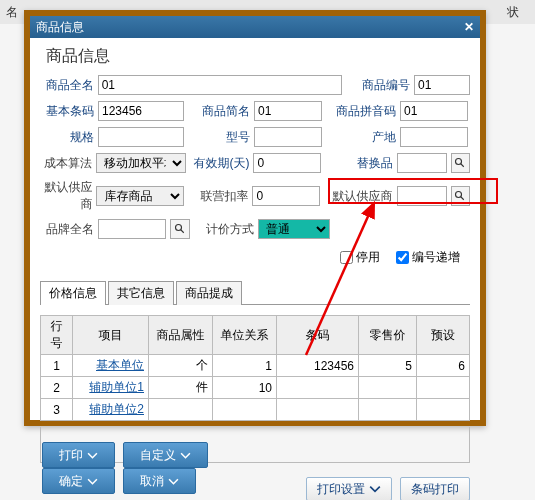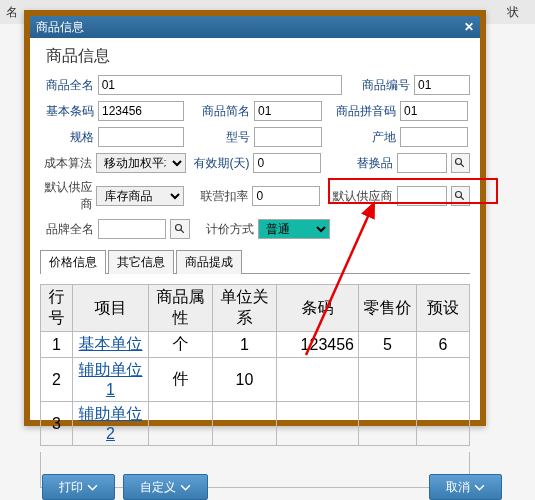--- a/index.html
+++ b/index.html
@@ -18,29 +18,29 @@
   input[type=text], select { height: 20px; border: 1px solid #a9a9a9; font-size: 12px; padding: 0 3px; background: #fff; }
   select { background: #14b8a6; }
   .sel-sunk { background: #f0f0f0; }
   .mag { width: 20px; height: 20px; border: 1px solid #a9a9a9; display: inline-flex; align-items: center; justify-content: center; background: #f4f4f4; cursor: pointer; }
   .mag svg { width: 12px; height: 12px; }
   .checks { display: flex; align-items: center; gap: 16px; margin: 4px 0 4px 300px; }
   .chk { display: flex; align-items: center; gap: 3px; }
   .tabs { display: flex; border-bottom: 1px solid #999; margin-top: 4px; }
   .tab { padding: 3px 8px; border: 1px solid #999; border-bottom: none; margin-right: 2px; background: #f4f4f4; font-size: 12px; position: relative; top: 1px; cursor: pointer; }
   .tab.active { background: #fff; font-family: Liberation Serif, serif; }
-  table.grid { width: 100%; border-collapse: collapse; margin-top: 4px; font-size: 16px; }
-  table.grid th, table.grid td { border: 1px solid #bbb; padding: 2px 4px; height: 18px; text-align: center; }
+  table.grid { width: 100%; border-collapse: collapse; margin-top: 4px; font-size: 12px; }
+  table.grid th, table.grid td { border: 1px solid #bbb; padding: 2px 4px; height: 18px; text-align: right; }
   table.grid th { background: #eee; font-weight: normal; text-align: center; }
   .link { color: #1456a0; text-decoration: underline; cursor: pointer; }
   .grid-space { height: 36px; border: 1px solid #bbb; border-top: none; }
   .bottom-actions { display: flex; justify-content: flex-end; gap: 8px; margin-top: 8px; }
   .btn-white { background: linear-gradient(#fff,#e8e8e8); border: 1px solid #9bb8d3; height: 24px; padding: 0 10px; display: inline-flex; align-items: center; gap: 4px; cursor: pointer; font-size: 12px; color: #17447f; border-radius: 2px; }
   .btn-white svg { width: 12px; height: 12px; }
-  .footer { position: absolute; bottom: 0; left: 42px; width: 460px; display: flex; justify-content: space-between; }
+  .footer { position: absolute; bottom: 6px; left: 42px; width: 460px; display: flex; justify-content: space-between; flex-direction: column; }
   .footer-group { display: flex; gap: 8px; }
   .btn-blue { background: linear-gradient(#5e9fd4,#3a7bb0); border: 1px solid #2a6aa0; color: #fff; height: 26px; padding: 0 16px; display: inline-flex; align-items: center; gap: 4px; cursor: pointer; font-size: 12px; border-radius: 2px; }
   .btn-blue svg { width: 11px; height: 11px; fill: #fff; }
   .red-box { position: absolute; border: 2px solid #e60000; pointer-events: none; }
   .arrow { position: absolute; pointer-events: none; }
 </style>
 </head>
 <body>
 
 <div class="bg-header">
@@ -118,20 +118,30 @@
         <span class="mag">
             <svg viewBox="0 0 16 16">
               <circle cx="6" cy="6" r="4" fill="none" stroke="#333" stroke-width="1.5"></circle>
               <line x1="9" y1="9" x2="13" y2="13" stroke="#333" stroke-width="1.5"></line>
             </svg>
           </span>
         <span class="lbl lbl-dark" style="width:60px">计价方式</span>
         <select style="width:72px"><option>普通</option></select>
       </div>
 
+      <div class="checks">
+        <label class="chk">
+            <input type="checkbox" style="">
+            <span>停用</span>
+          </label>
+        <label class="chk">
+            <input type="checkbox" checked="" style="">
+            <span>编号递增</span>
+          </label>
+      </div>
 
       <div class="tabs">
         <div class="tab active">价格信息</div>
         <div class="tab">其它信息</div>
         <div class="tab">商品提成</div>
       </div>
 
       <table class="grid">
         <thead>
             <tr>
@@ -201,20 +211,26 @@
     </button>
     <button class="btn-blue">
       <span>自定义</span>
       <svg viewBox="0 0 10 10">
           <path d="M1 3 L5 7 L9 3" fill="none" stroke="#fff" stroke-width="1.4"></path>
         </svg>
     </button>
   </div>
   <div class="footer-group">
     <button class="btn-blue">
+      <span>确定</span>
+      <svg viewBox="0 0 10 10">
+          <path d="M1 3 L5 7 L9 3" fill="none" stroke="#fff" stroke-width="1.4"></path>
+        </svg>
+    </button>
+    <button class="btn-blue">
       <span>取消</span>
       <svg viewBox="0 0 10 10">
           <path d="M1 3 L5 7 L9 3" fill="none" stroke="#fff" stroke-width="1.4"></path>
         </svg>
     </button>
   </div>
 </div>
 
 <div class="red-box" style="top:178px;left:328px;width:170px;height:26px;"></div>
 

